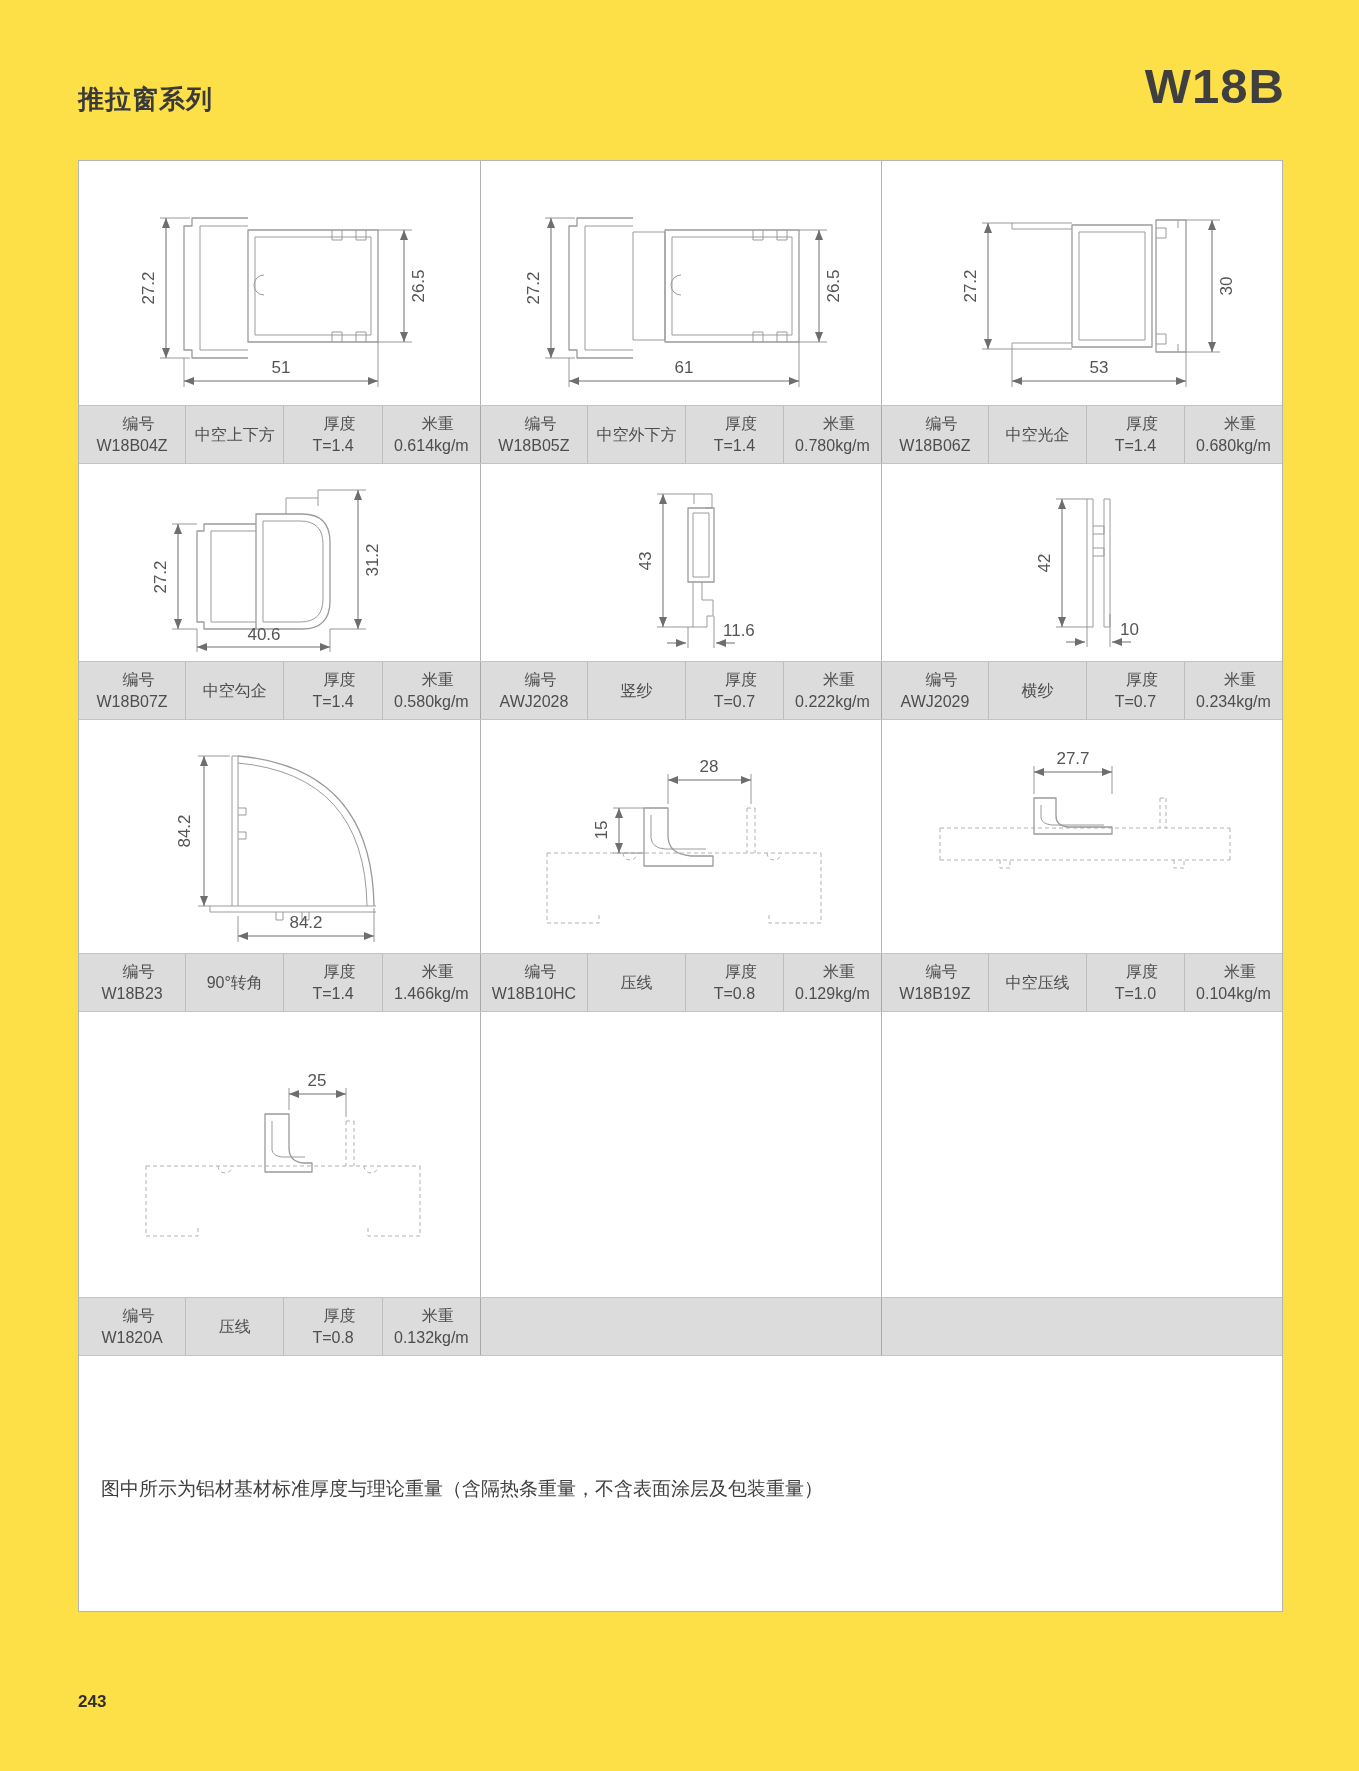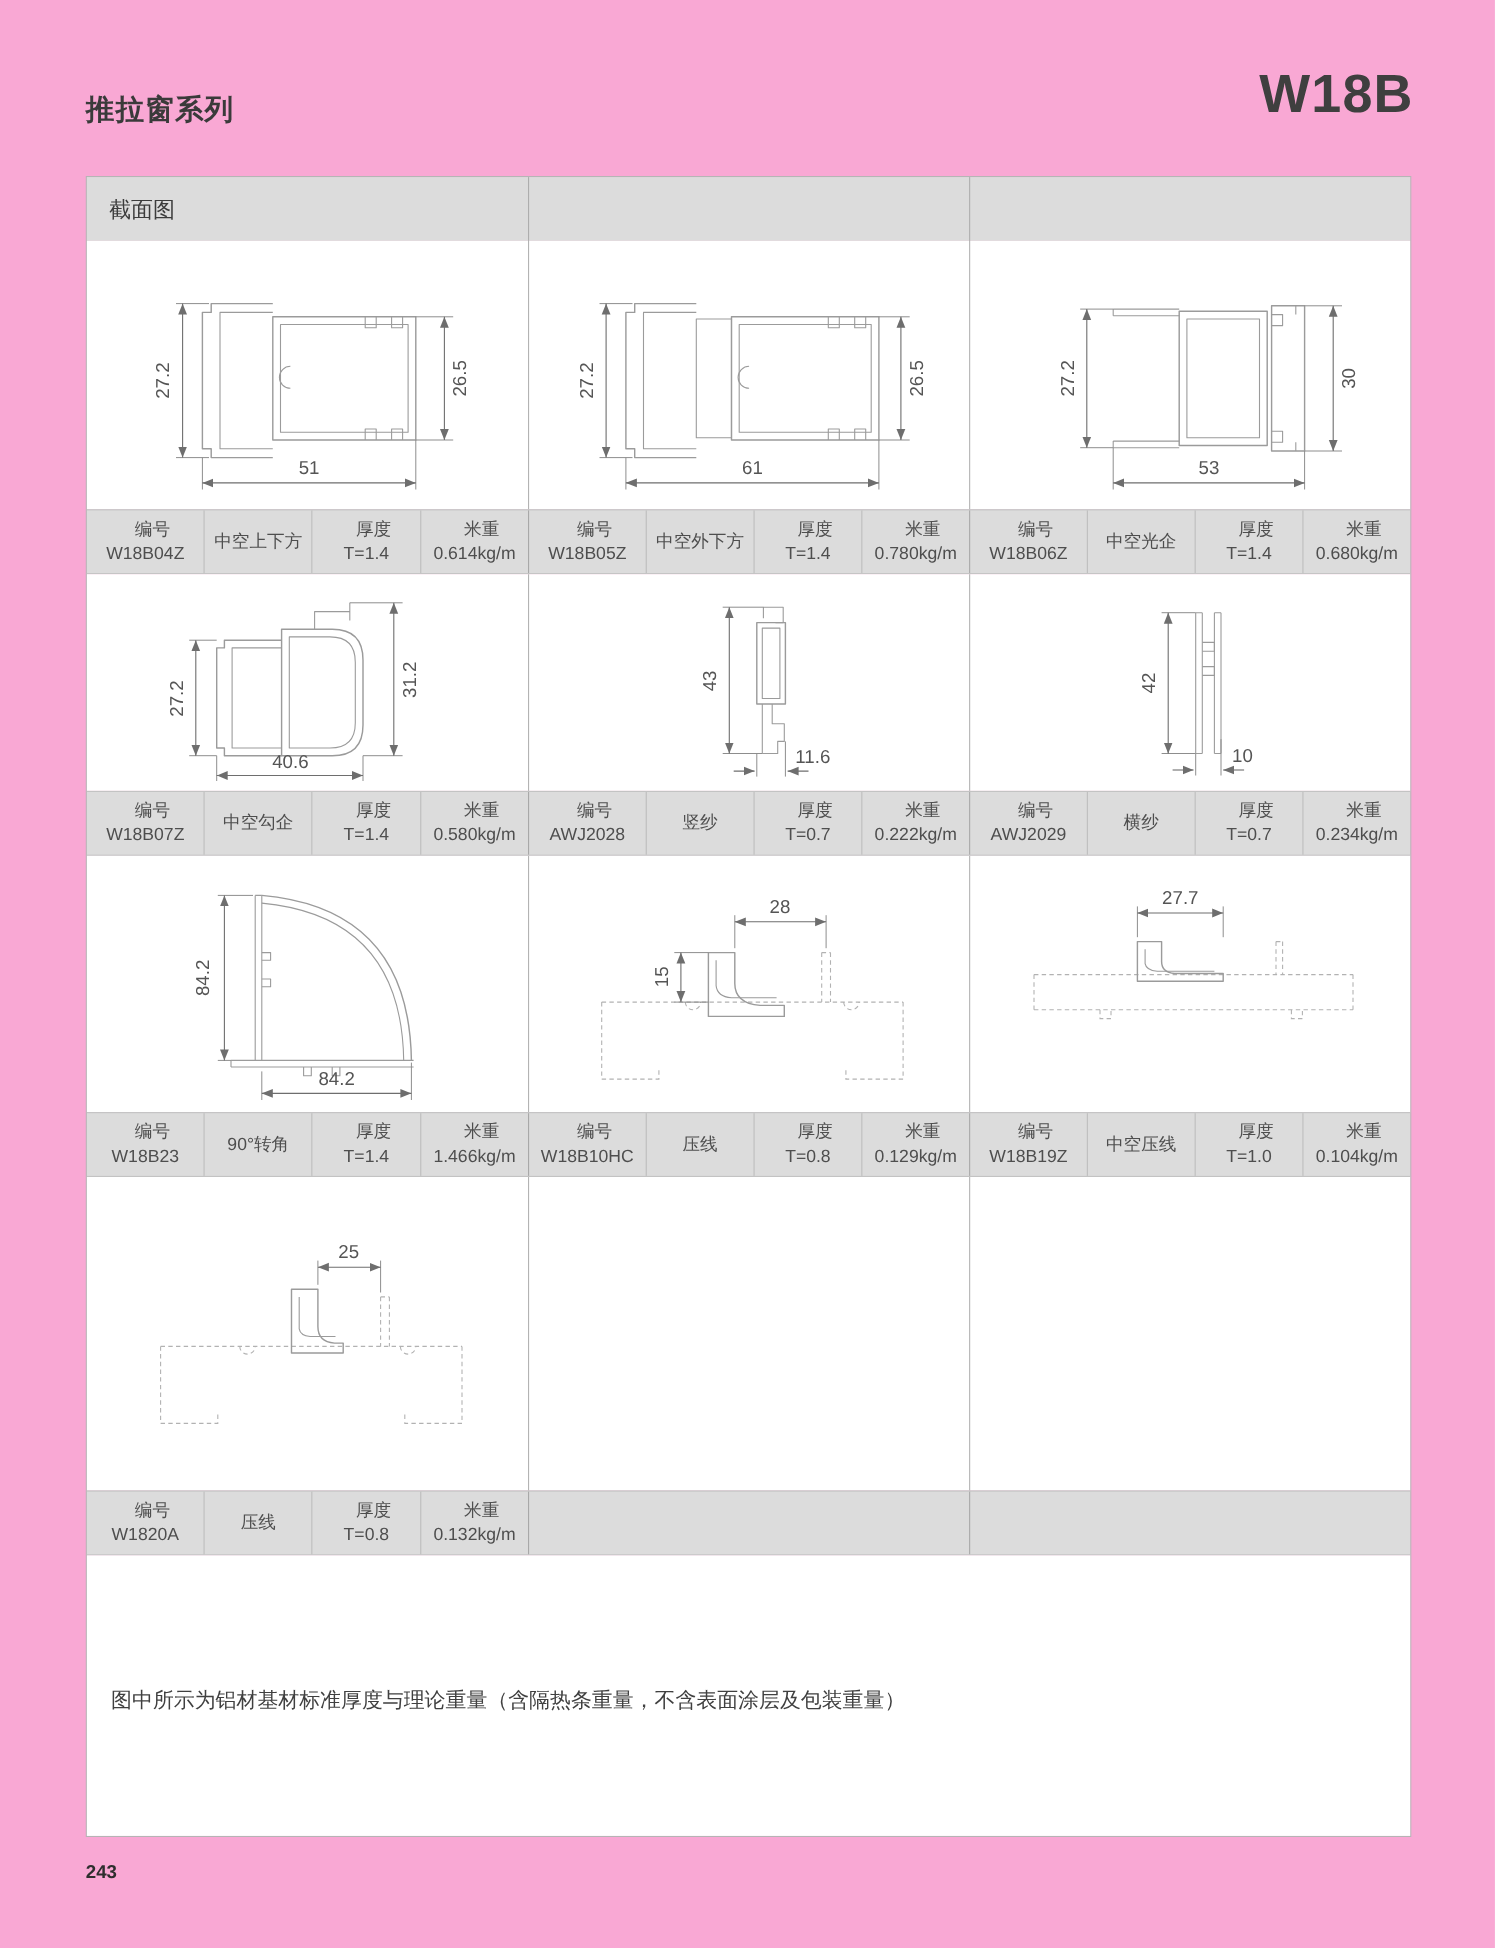--- a/index.html
+++ b/index.html
@@ -1,17 +1,17 @@
 <!DOCTYPE html>
 <html><head>
 <meta charset="utf-8">
 <style>
   html,body { margin:0; padding:0; background:#f4f4f4; }
   .page {
-    position:relative; width:1359px; height:1771px; background:#f9a8d4;
+    position:relative; width:1359px; height:1771px; background:#fde047;
     font-family:"Liberation Sans","DejaVu Sans",sans-serif; color:#3d3d3d;
     margin:0 auto; overflow:hidden;
   }
   .series-title { position:absolute; left:78px; top:82px; font-size:26px; font-weight:bold; color:#3a3a3a; letter-spacing:1px; }
   .model-code   { position:absolute; right:74px; top:58px; font-size:49px; font-weight:bold; color:#3f3f3f; letter-spacing:1px; }
 
   .catalog { position:absolute; left:78px; top:160px; width:1205px; border:1px solid #b5b5b5; box-sizing:border-box; }
 
   .thead { display:grid; grid-template-columns:repeat(3,1fr); background:#dcdcdc; height:58px; }
   .thead-cell { display:flex; align-items:center; padding-left:20px; font-size:20px; color:#3c3c3c; }
@@ -57,25 +57,20 @@
   </defs>
 </svg>
 
 <div class="page">
 
   <div class="series-title">推拉窗系列</div>
   <div class="model-code">W18B</div>
 
   <div class="catalog">
 
-    <div class="thead">
-      <div class="thead-cell">截面图</div>
-      <div class="thead-cell"></div>
-      <div class="thead-cell"></div>
-    </div>
 
     <div class="draw-row h-r1">
       <div class="draw-cell h-r1">
         <svg width="400" height="244" viewBox="0 0 400 244">
           <path class="profile" d="M168,57 H112 V65 H104 V189 H112 V197 H168"></path>
           <path class="profile2" d="M168,65 H120 V189 H168"></path>
           <rect class="profile" x="168" y="69" width="130" height="112"></rect>
           <rect class="profile2" x="175" y="76" width="116" height="98"></rect>
           <path class="profile2" d="M252,69 v10 h10 v-10 M276,69 v10 h10 v-10 M252,181 v-10 h10 v10 M276,181 v-10 h10 v10"></path>
           <path class="profile2" d="M184,114 a9 9 0 1 0 0 20"></path>

